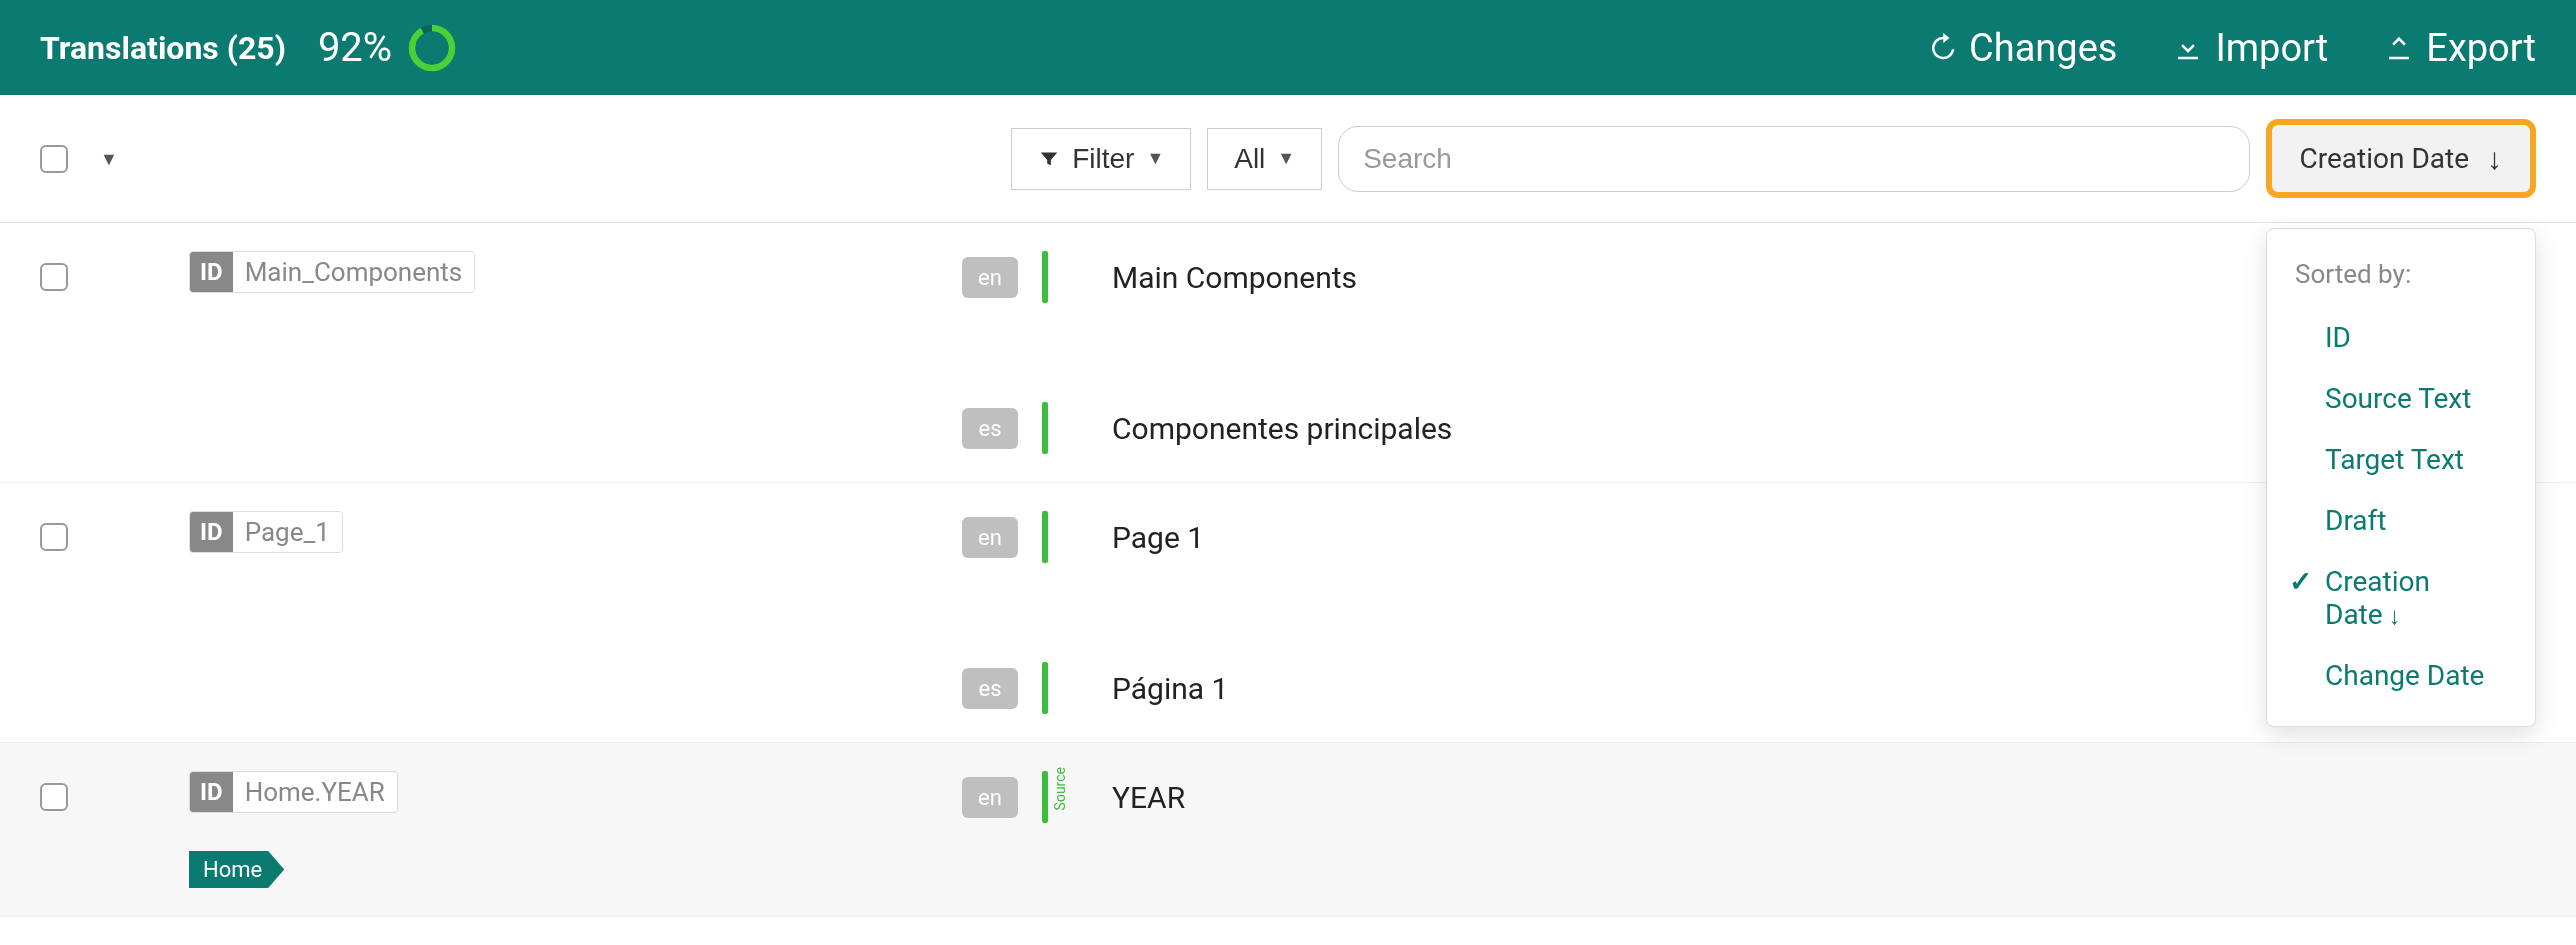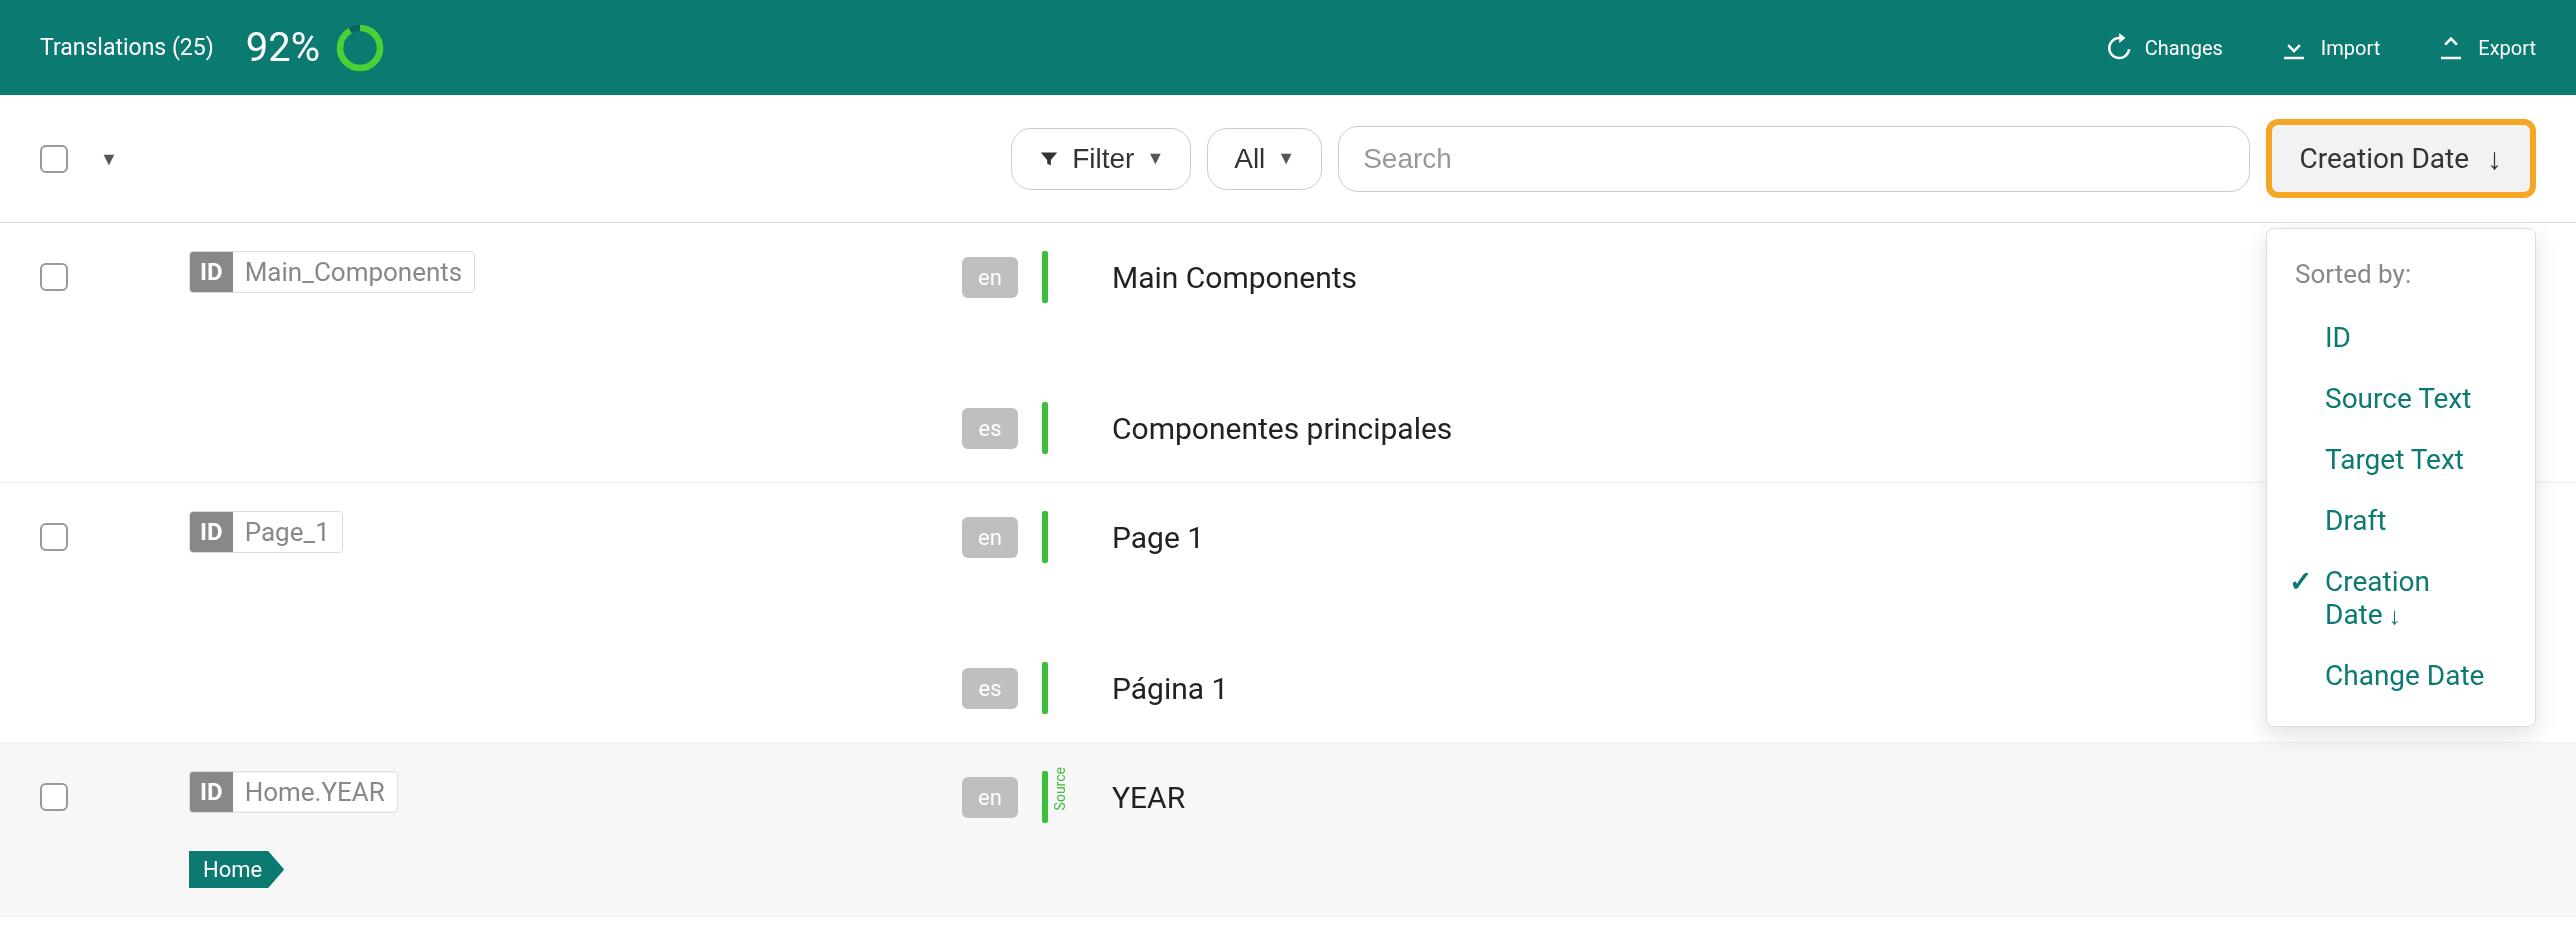--- a/index.html
+++ b/index.html
@@ -12,38 +12,38 @@
   }
   .header {
     background: #0b7a71;
     color: #fff;
     height: 95px;
     display: flex;
     align-items: center;
     padding: 0 40px;
   }
   .header-title {
-    font-size: 23px;
-    font-weight: 400;
+    font-size: 32px;
+    font-weight: 700;
   }
   .header-percent {
     font-size: 40px;
     margin-left: 32px;
   }
   .progress-ring {
     margin-left: 16px;
     width: 48px;
     height: 48px;
   }
   .header-spacer { flex: 1; }
   .header-btn {
     display: inline-flex;
     align-items: center;
     gap: 12px;
-    font-size: 20px;
+    font-size: 38px;
     color: #fff;
     margin-left: 56px;
     cursor: pointer;
   }
   .header-btn svg { width: 30px; height: 30px; fill: #fff; }
 
   .toolbar {
     display: flex;
     align-items: center;
     padding: 24px 40px;
@@ -65,21 +65,21 @@
     font-size: 18px;
     cursor: pointer;
     color: #555;
   }
   .toolbar-spacer { flex: 1; }
   .btn-outline {
     display: inline-flex;
     align-items: center;
     gap: 12px;
     border: 1px solid #ccc;
-    border-radius: 20px;
+    border-radius: 0;
     padding: 14px 26px;
     font-size: 28px;
     background: #fff;
     cursor: pointer;
     color: #333;
   }
   .btn-outline .caret { font-size: 18px; color: #555; }
   .search-input {
     flex: 1;
     max-width: 912px;

